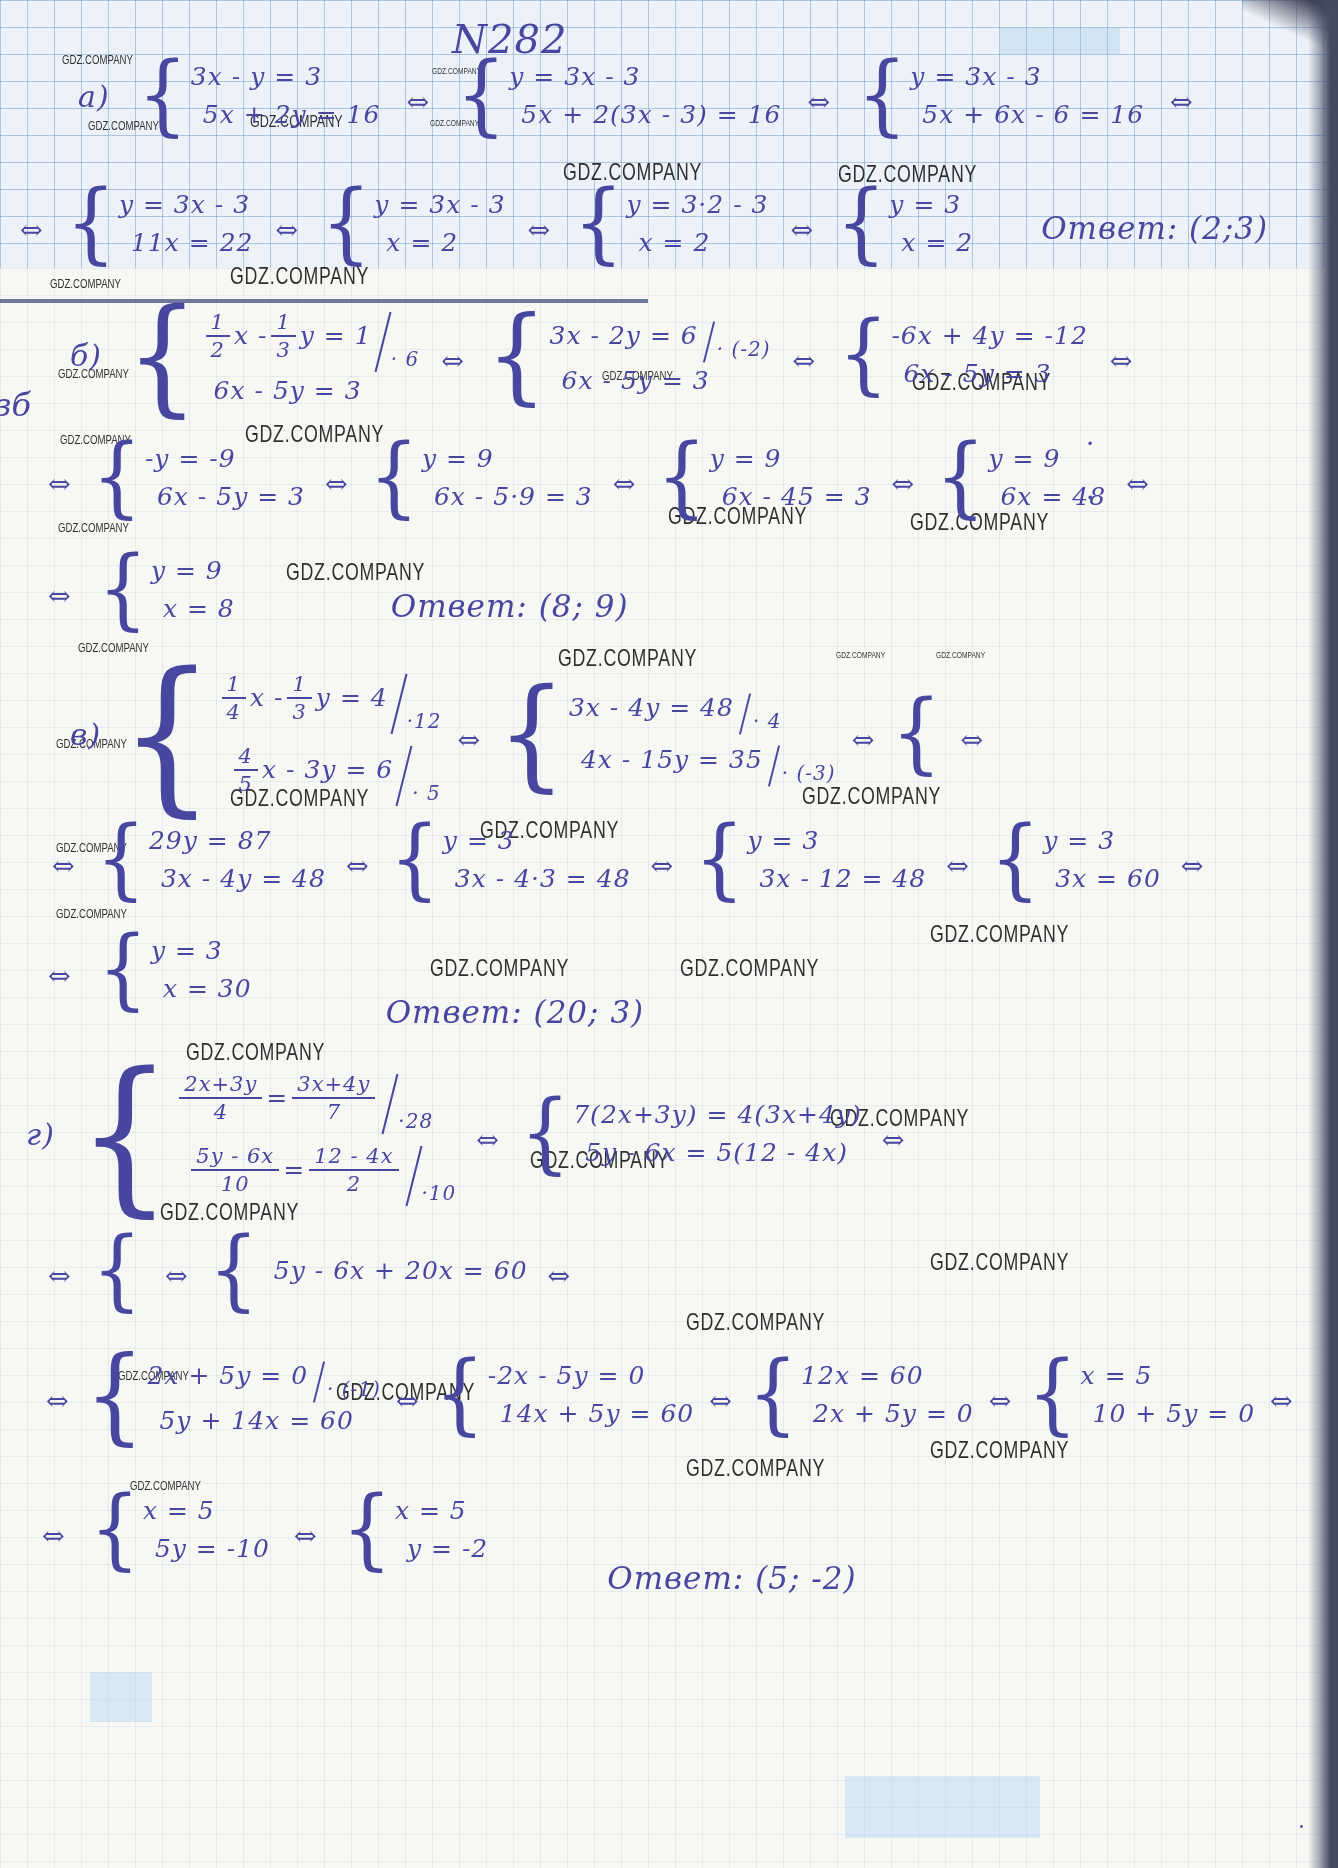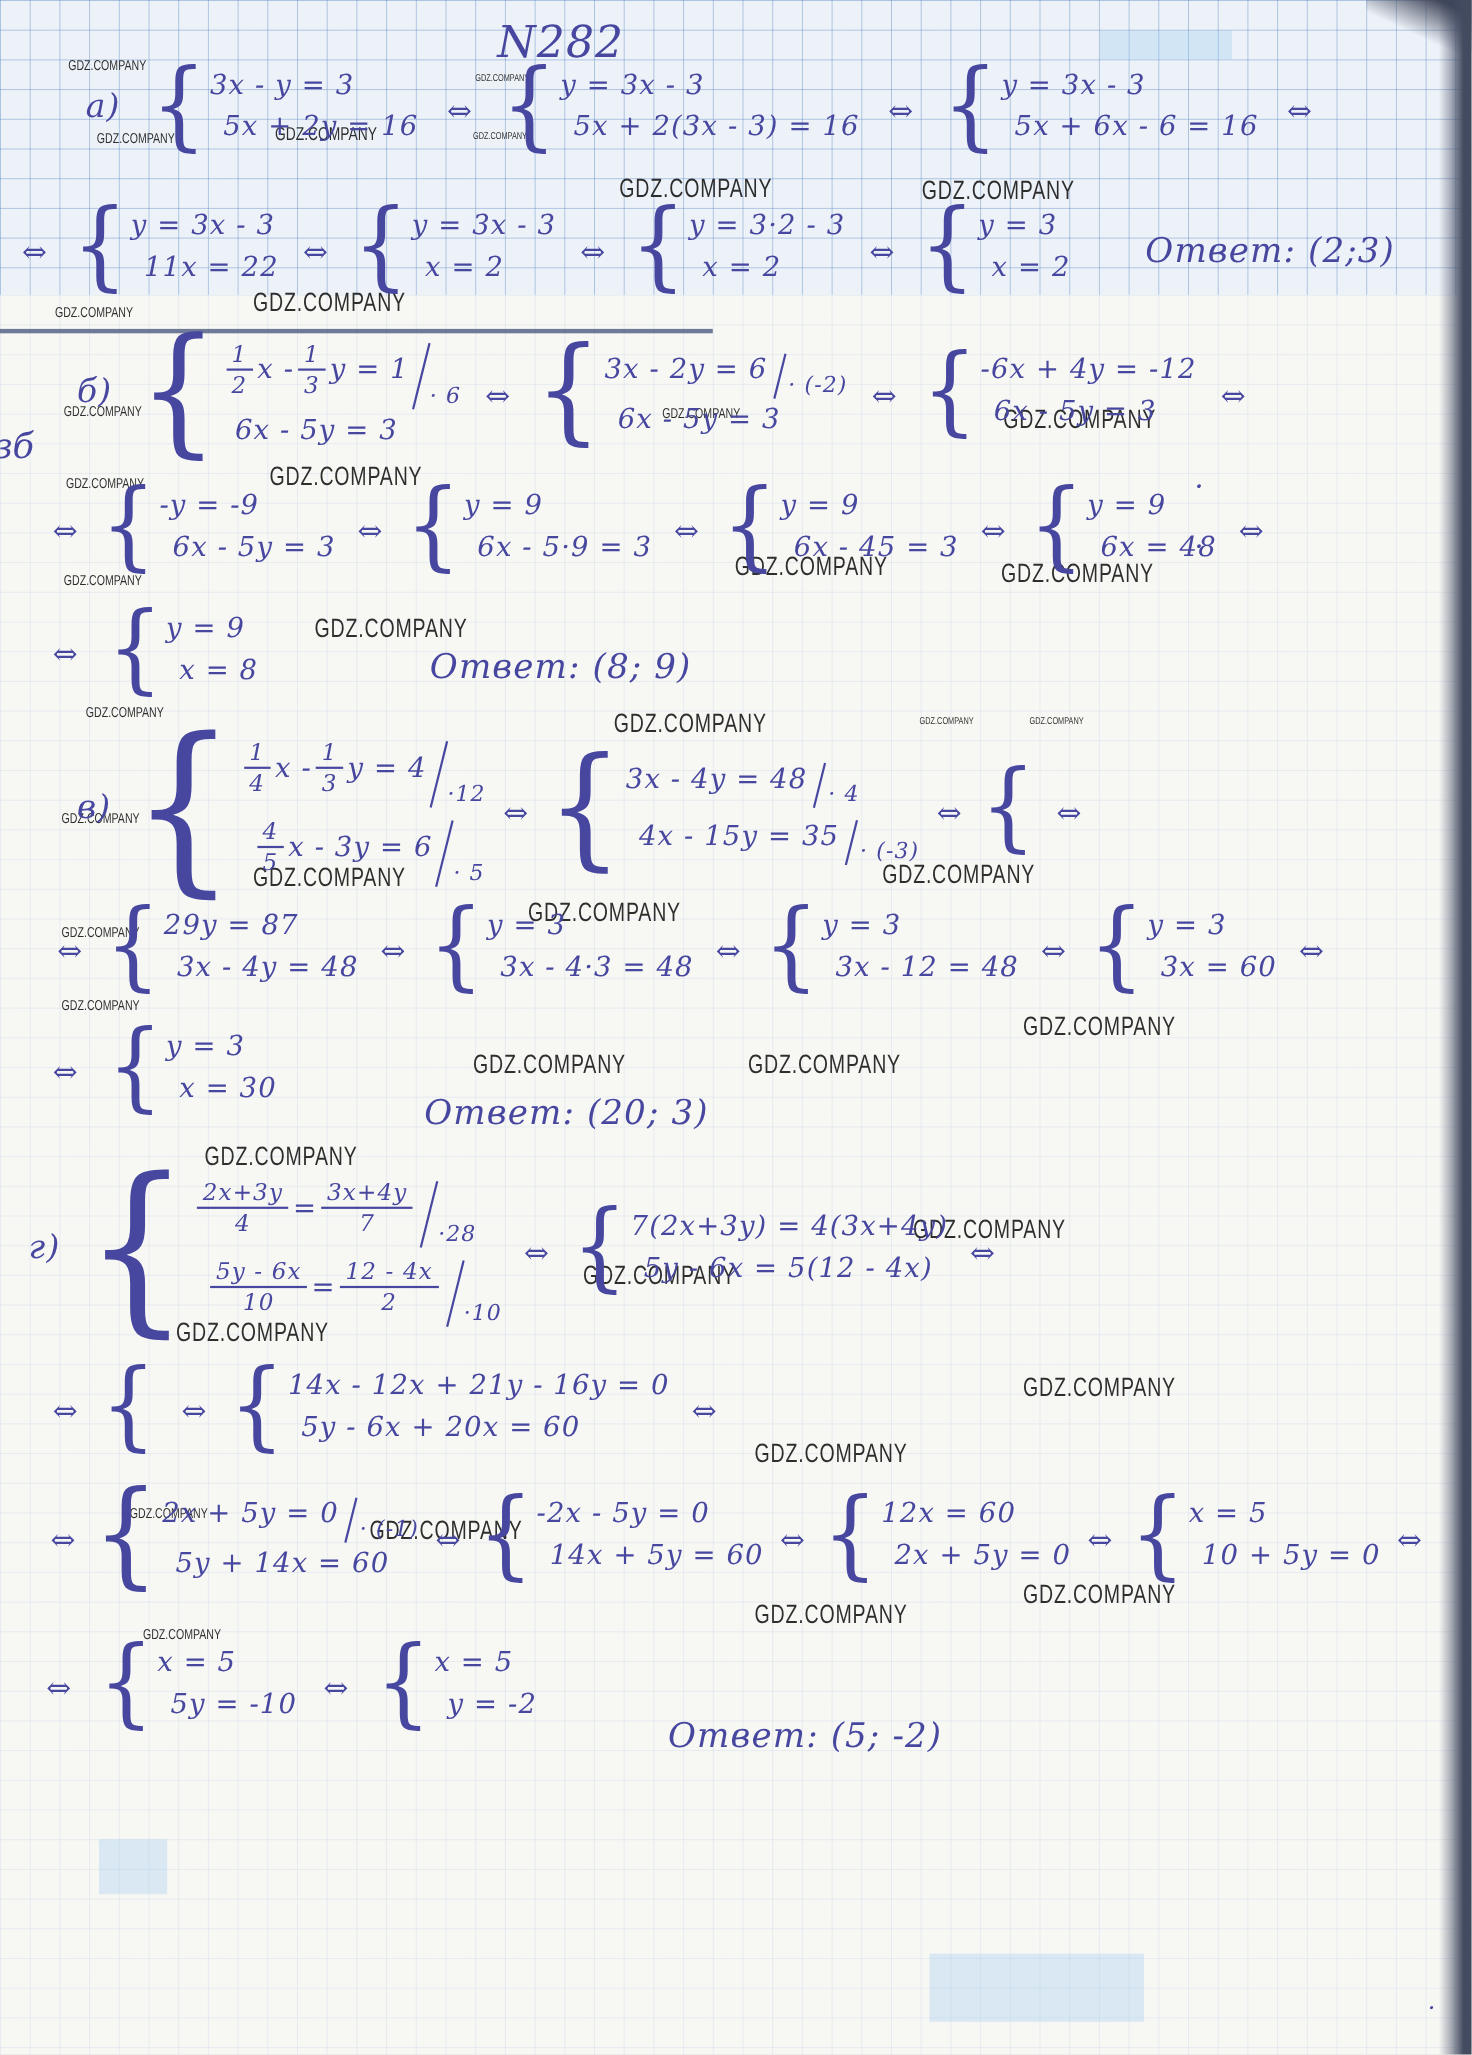--- a/index.html
+++ b/index.html
@@ -498,23 +498,20 @@
     </div>
     <div class="row" style="left: 48px; top: 1240px; gap: 20px;">
       <div class="arr">⇔</div>
       <div class="sys">
         <div class="brace" style="font-size: 79px;">{</div>
       </div>
       <div class="arr">⇔</div>
       <div class="sys">
         <div class="brace" style="font-size: 79px;">{</div>
         <div class="lines">
-          <div class="line l1">
-            <span class="seg">14x - 12x + 21y - 16y = 0</span>
-          </div>
           <div class="line l2">
             <span class="seg">5y - 6x + 20x = 60</span>
           </div>
         </div>
       </div>
       <div class="arr">⇔</div>
     </div>
     <div class="row" style="left: 46px; top: 1350px; gap: 15px;">
       <div class="arr">⇔</div>
       <div class="sys">

